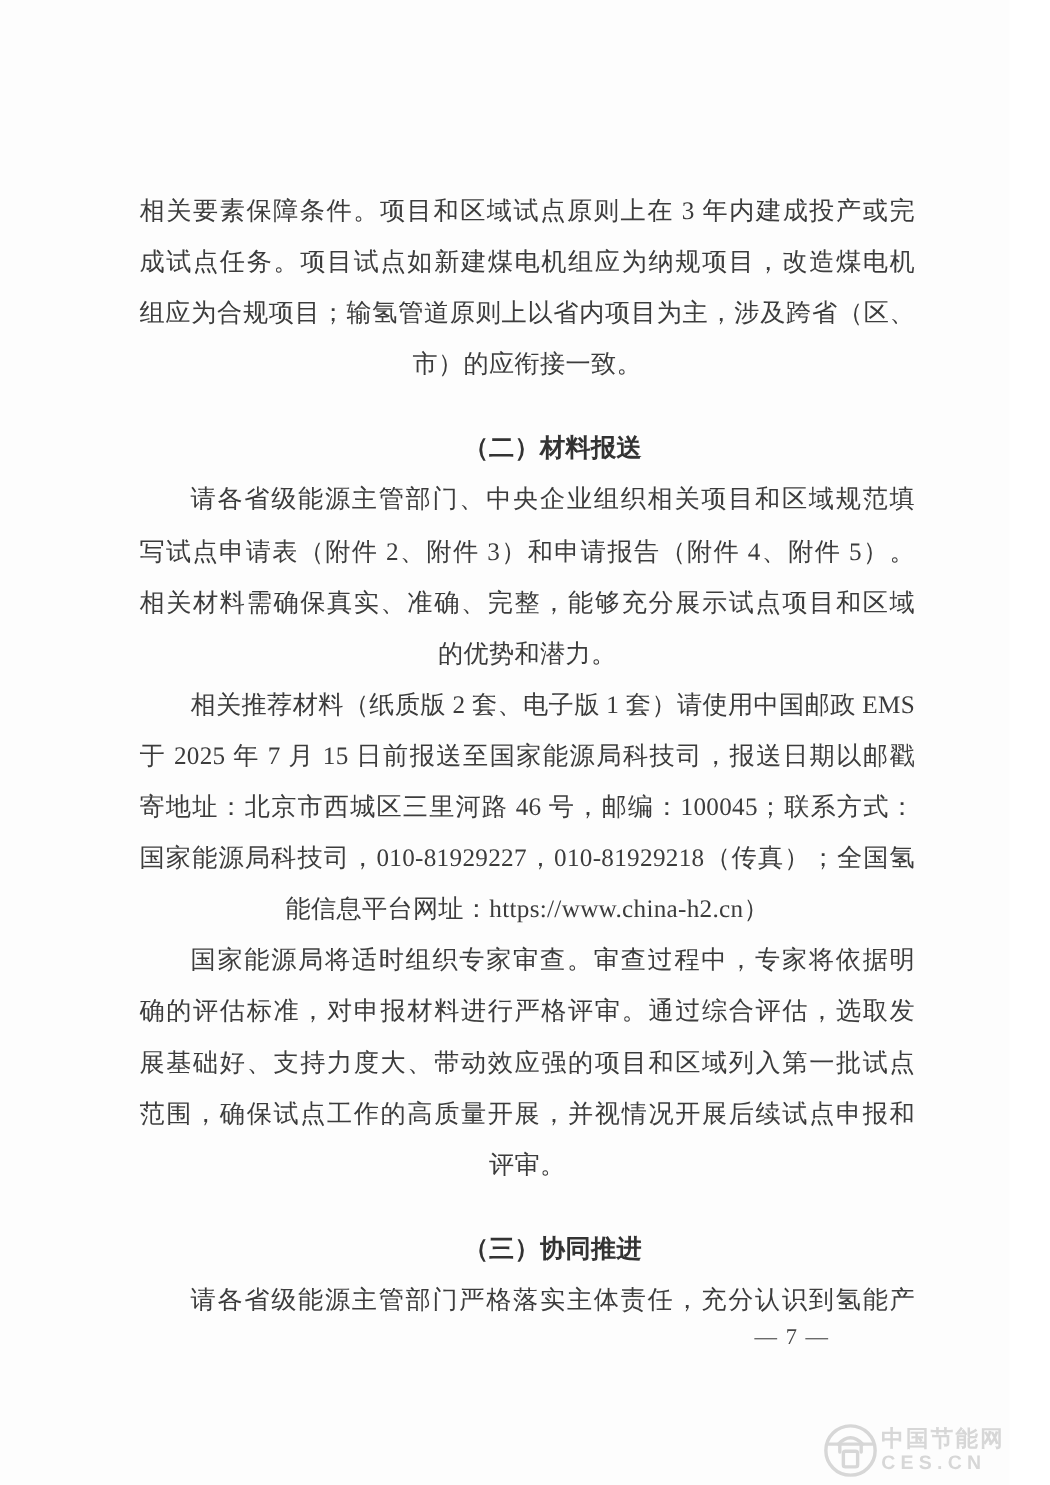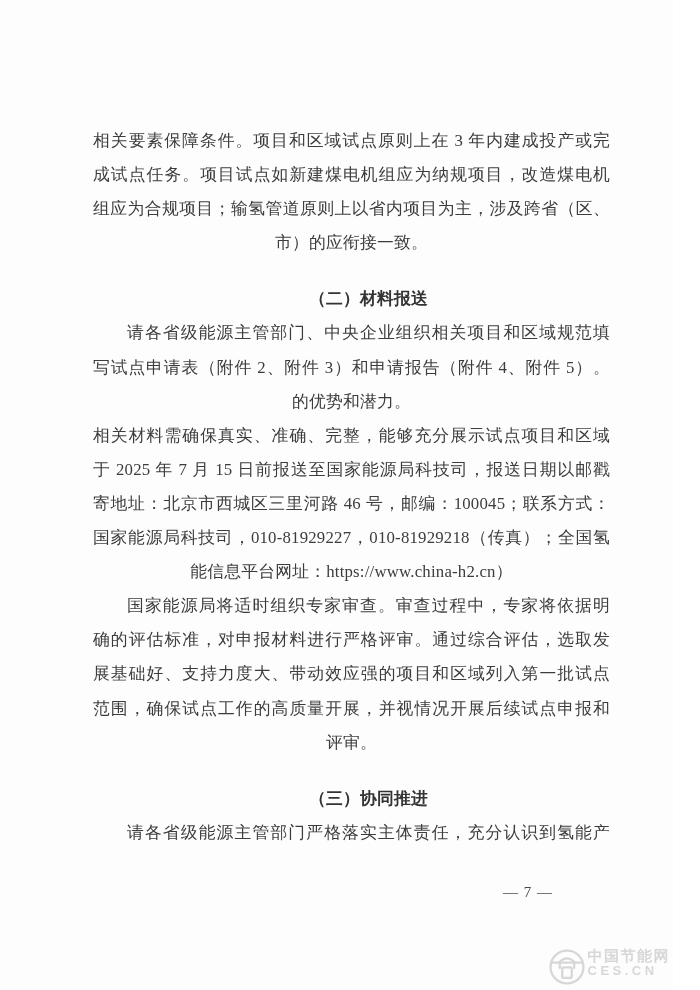--- a/index.html
+++ b/index.html
@@ -45,21 +45,21 @@
     position:absolute;
     top:884px;right:120px;
     font-size:15px;
     color:#474747;
     letter-spacing:1px;
   }
   .watermark{
     position:absolute;
     right:3px;bottom:4px;
     display:flex;
-    align-items:flex-start;
+    align-items:center;
     gap:2px;
     color:#d7d7d7;
     user-select:none;
   }
   .wm-logo{
     width:38px;height:38px;
     flex:0 0 auto;
   }
   .wm-txt{
     display:flex;
@@ -86,22 +86,23 @@
 <div class="page">
 
   <div class="text-block">
     <div class="l j">相关要素保障条件。项目和区域试点原则上在 3 年内建成投产或完</div>
     <div class="l j">成试点任务。项目试点如新建煤电机组应为纳规项目，改造煤电机</div>
     <div class="l j">组应为合规项目；输氢管道原则上以省内项目为主，涉及跨省（区、</div>
     <div class="l">市）的应衔接一致。</div>
     <div class="l head ind">（二）材料报送</div>
     <div class="l j ind">请各省级能源主管部门、中央企业组织相关项目和区域规范填</div>
     <div class="l j">写试点申请表（附件 2、附件 3）和申请报告（附件 4、附件 5）。</div>
+    <div class="l j">相关材料需确保真实、准确、完整，能够充分展示试点项目和区域</div>
     <div class="l">的优势和潜力。</div>
-    <div class="l j">相关材料需确保真实、准确、完整，能够充分展示试点项目和区域</div>
+    <div class="l j ind">相关推荐材料（纸质版 2 套、电子版 1 套）请使用中国邮政 EMS</div>
     <div class="l j">于 2025 年 7 月 15 日前报送至国家能源局科技司，报送日期以邮戳</div>
     <div class="l j">寄地址：北京市西城区三里河路 46 号，邮编：100045；联系方式：</div>
     <div class="l j">国家能源局科技司，010-81929227，010-81929218（传真）；全国氢</div>
     <div class="l">能信息平台网址：https://www.china-h2.cn）</div>
     <div class="l j ind">国家能源局将适时组织专家审查。审查过程中，专家将依据明</div>
     <div class="l j">确的评估标准，对申报材料进行严格评审。通过综合评估，选取发</div>
     <div class="l j">展基础好、支持力度大、带动效应强的项目和区域列入第一批试点</div>
     <div class="l j">范围，确保试点工作的高质量开展，并视情况开展后续试点申报和</div>
     <div class="l">评审。</div>
     <div class="l head ind">（三）协同推进</div>

